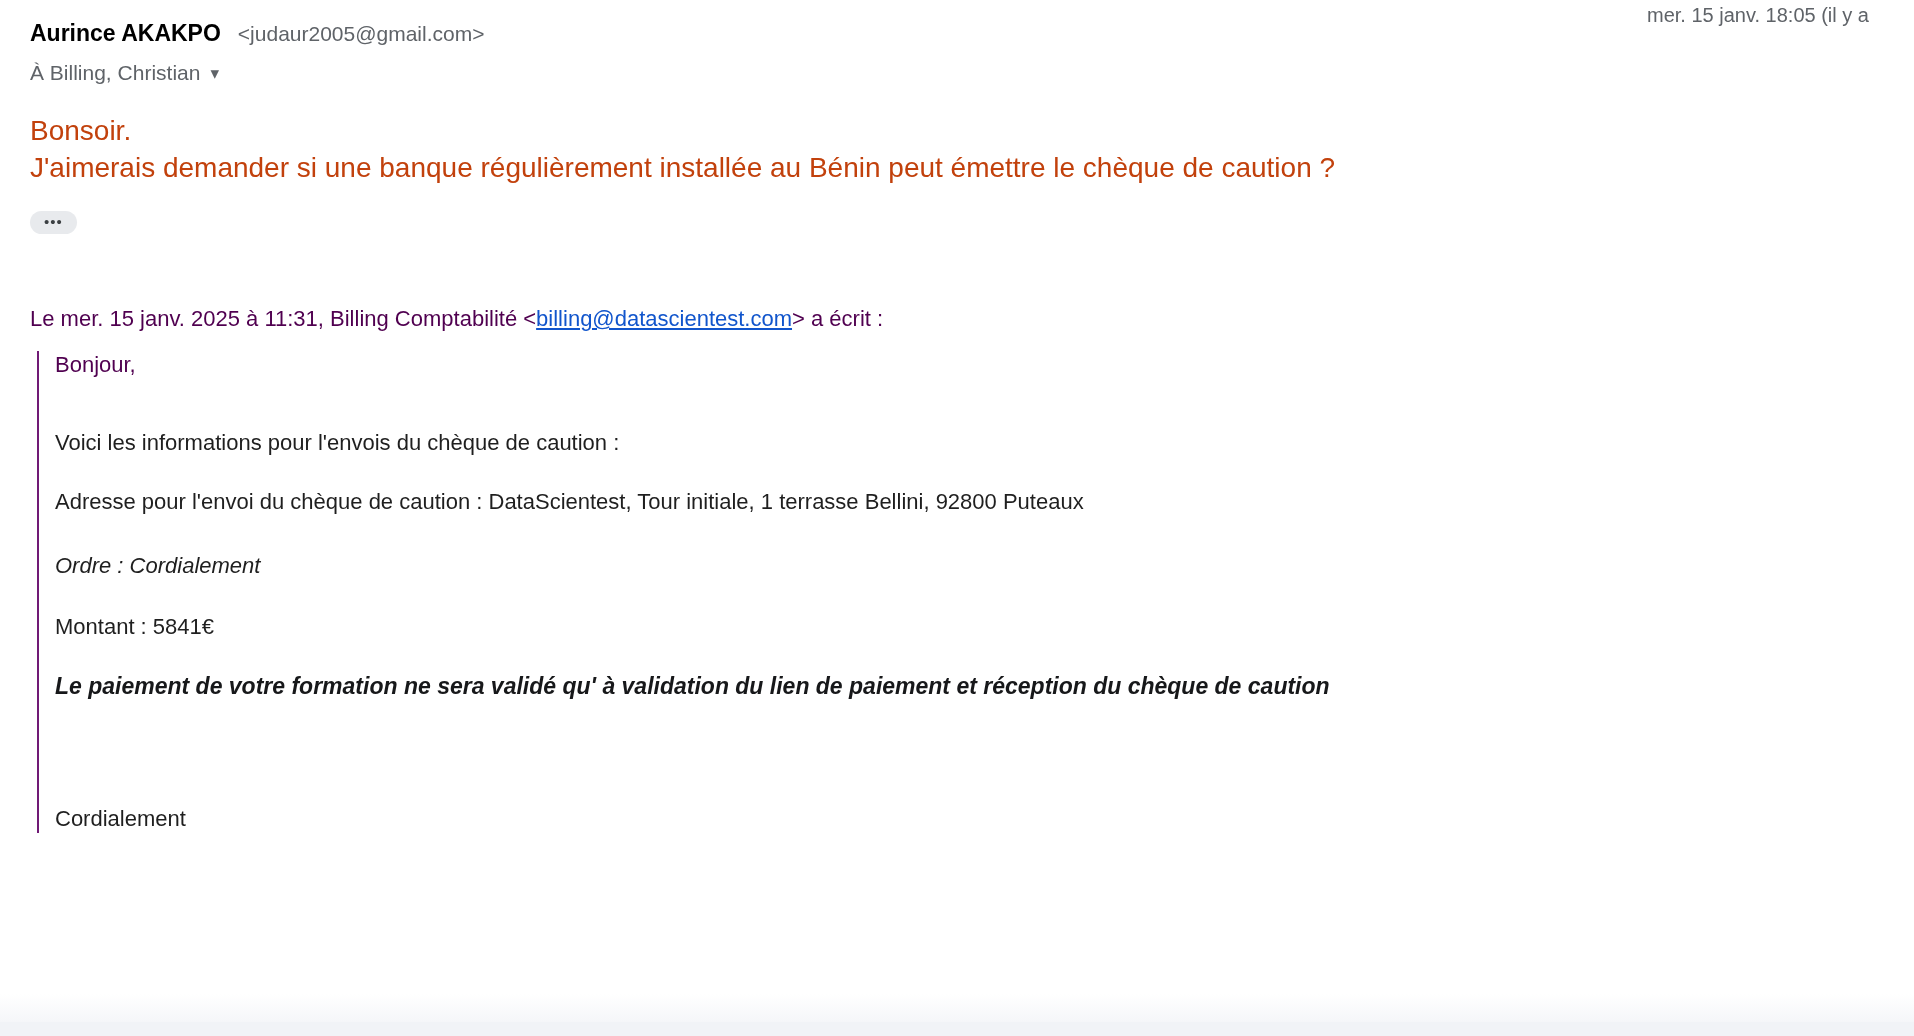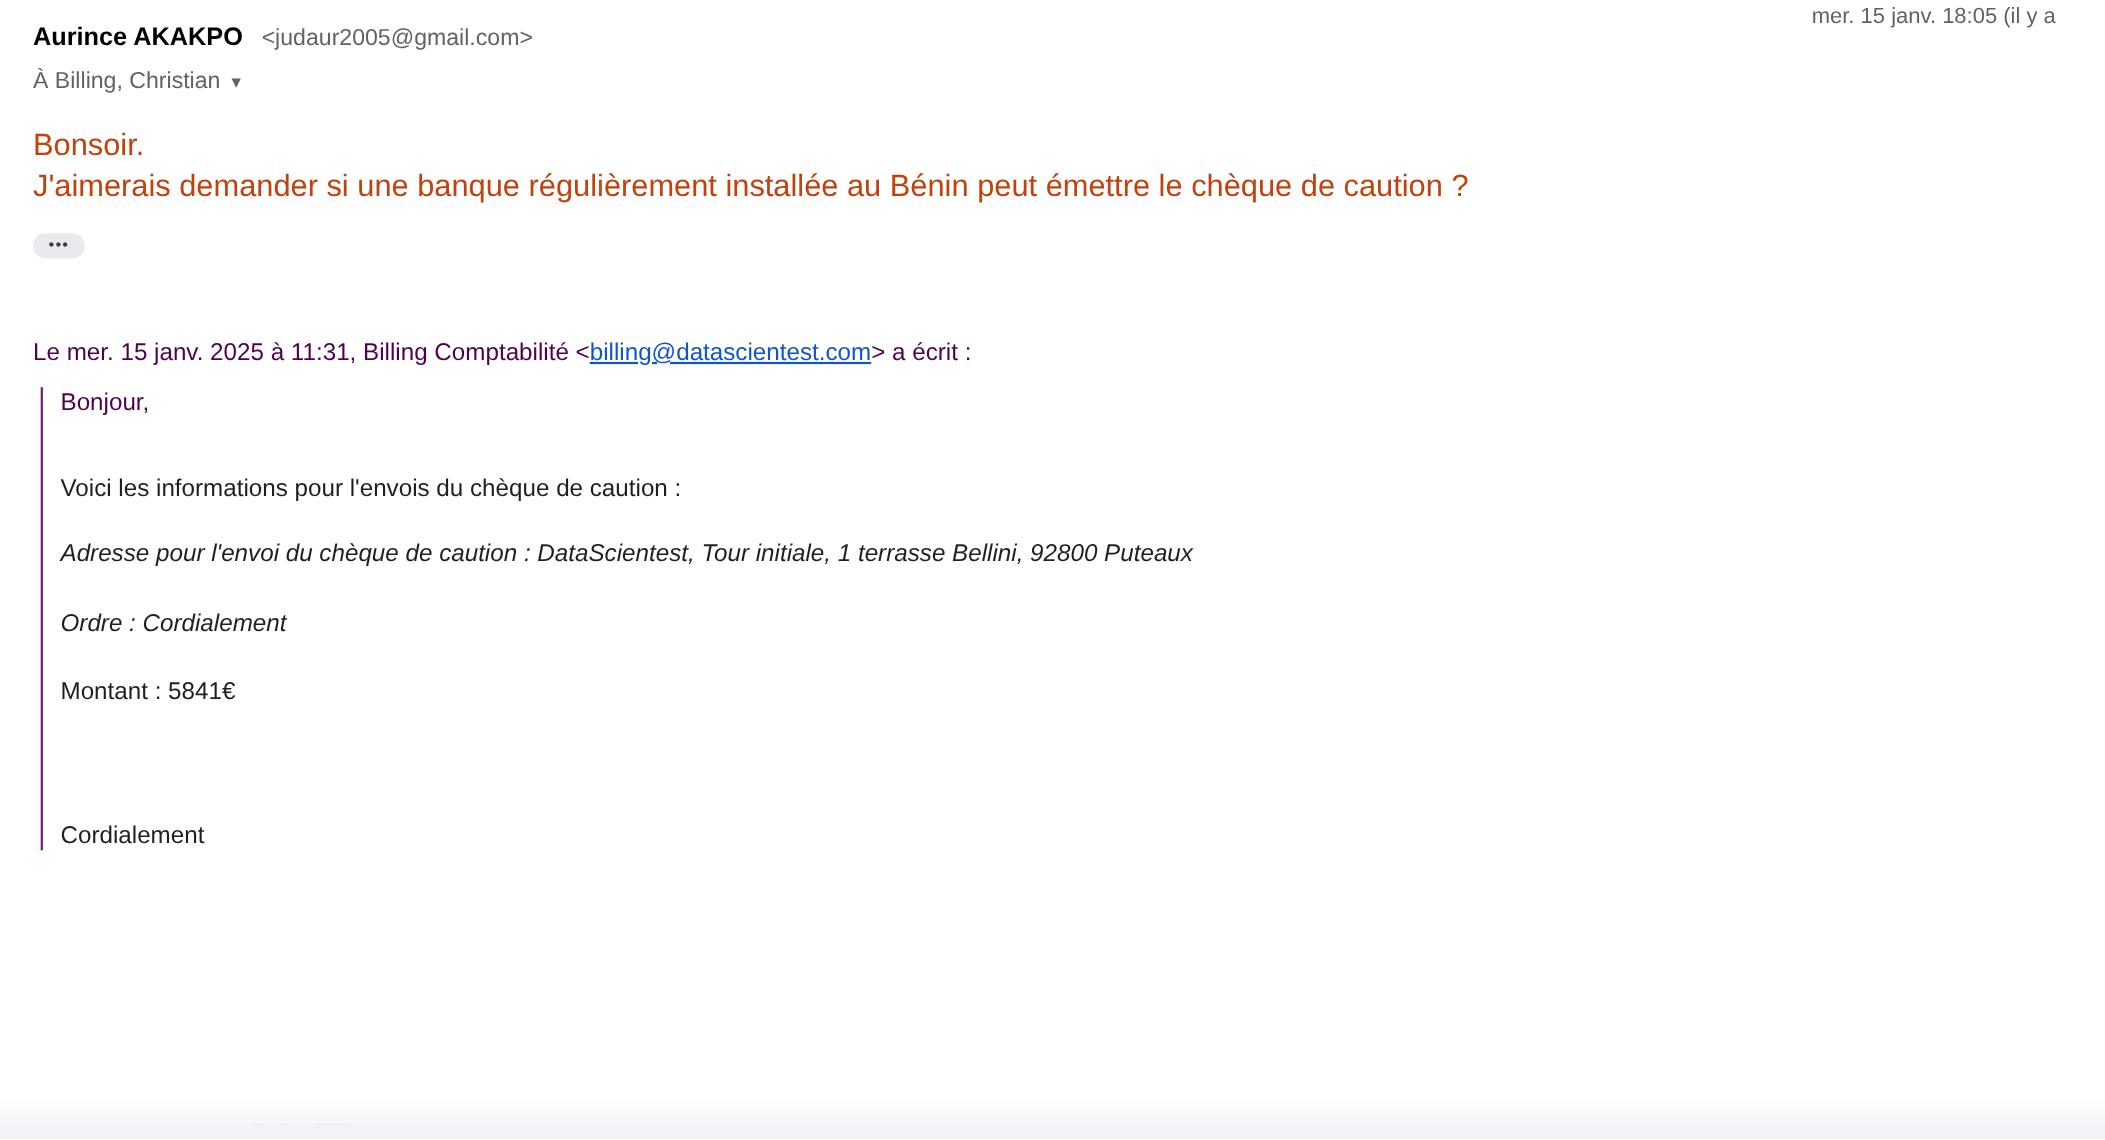--- a/index.html
+++ b/index.html
@@ -28,21 +28,21 @@
               padding-bottom:2px; }
 
   
   .quote-attr { margin-top:71px; font-size:22px; line-height:28px; color:#500050; }
   .quote-attr a { color:#1155cc; text-decoration:underline; }
 
   blockquote.quoted { margin:18px 0 0 7px; border-left:2px solid #701a75;
                       padding-left:16px; }
   .q-greeting { font-size:22px; line-height:28px; color:#500050; }
   .q-intro   { margin-top:50px; font-size:22px; line-height:28px; }
-  .q-address { margin-top:31px; font-size:22px; line-height:28px; font-style:italic; }
+  .q-address { margin-top:31px; font-size:22px; line-height:28px; }
   .q-order   { margin-top:36px; font-size:22px; line-height:28px; font-style:italic; }
   .q-amount  { margin-top:33px; font-size:22px; line-height:28px; }
   .q-warning { margin-top:29px; font-size:23px; line-height:32px;
                font-style:italic; font-weight:700; color:#17181a; }
   .q-closing { margin-top:103px; font-size:22px; line-height:28px; }
 
   .sig-block { margin-top:33px; font-size:22px; line-height:37px; }
   .sig-team  { font-weight:700; color:#111; }
   .sig-block a { color:#1155cc; text-decoration:underline; }
   .sig-phone { color:#500050; }
@@ -88,20 +88,21 @@
   </button>
 
   <div class="quote-attr"><span>Le mer. 15 janv. 2025 à 11:31, Billing Comptabilité &lt;</span><a href="#">billing@datascientest.com</a><span>&gt; a écrit :</span></div>
 
   <blockquote class="quoted">
     <div class="q-greeting">Bonjour,</div>
     <div class="q-intro">Voici les informations pour l'envois du chèque de caution :</div>
     <div class="q-address">Adresse pour l'envoi du chèque  de caution : DataScientest, Tour initiale, 1 terrasse Bellini, 92800 Puteaux</div>
     <div class="q-order">Ordre : Cordialement</div>
     <div class="q-amount">Montant : 5841€</div>
+    <div class="q-warning">Le paiement de votre formation ne sera validé qu' à validation du lien de paiement et réception du chèque de caution</div>
     <div class="q-closing">Cordialement</div>
 
   </blockquote>
 
   <div class="brand-logo">
     <div class="logo-slash s1"></div>
     <div class="logo-slash s2"></div>
     <div class="logo-comb"></div>
   </div>
 

